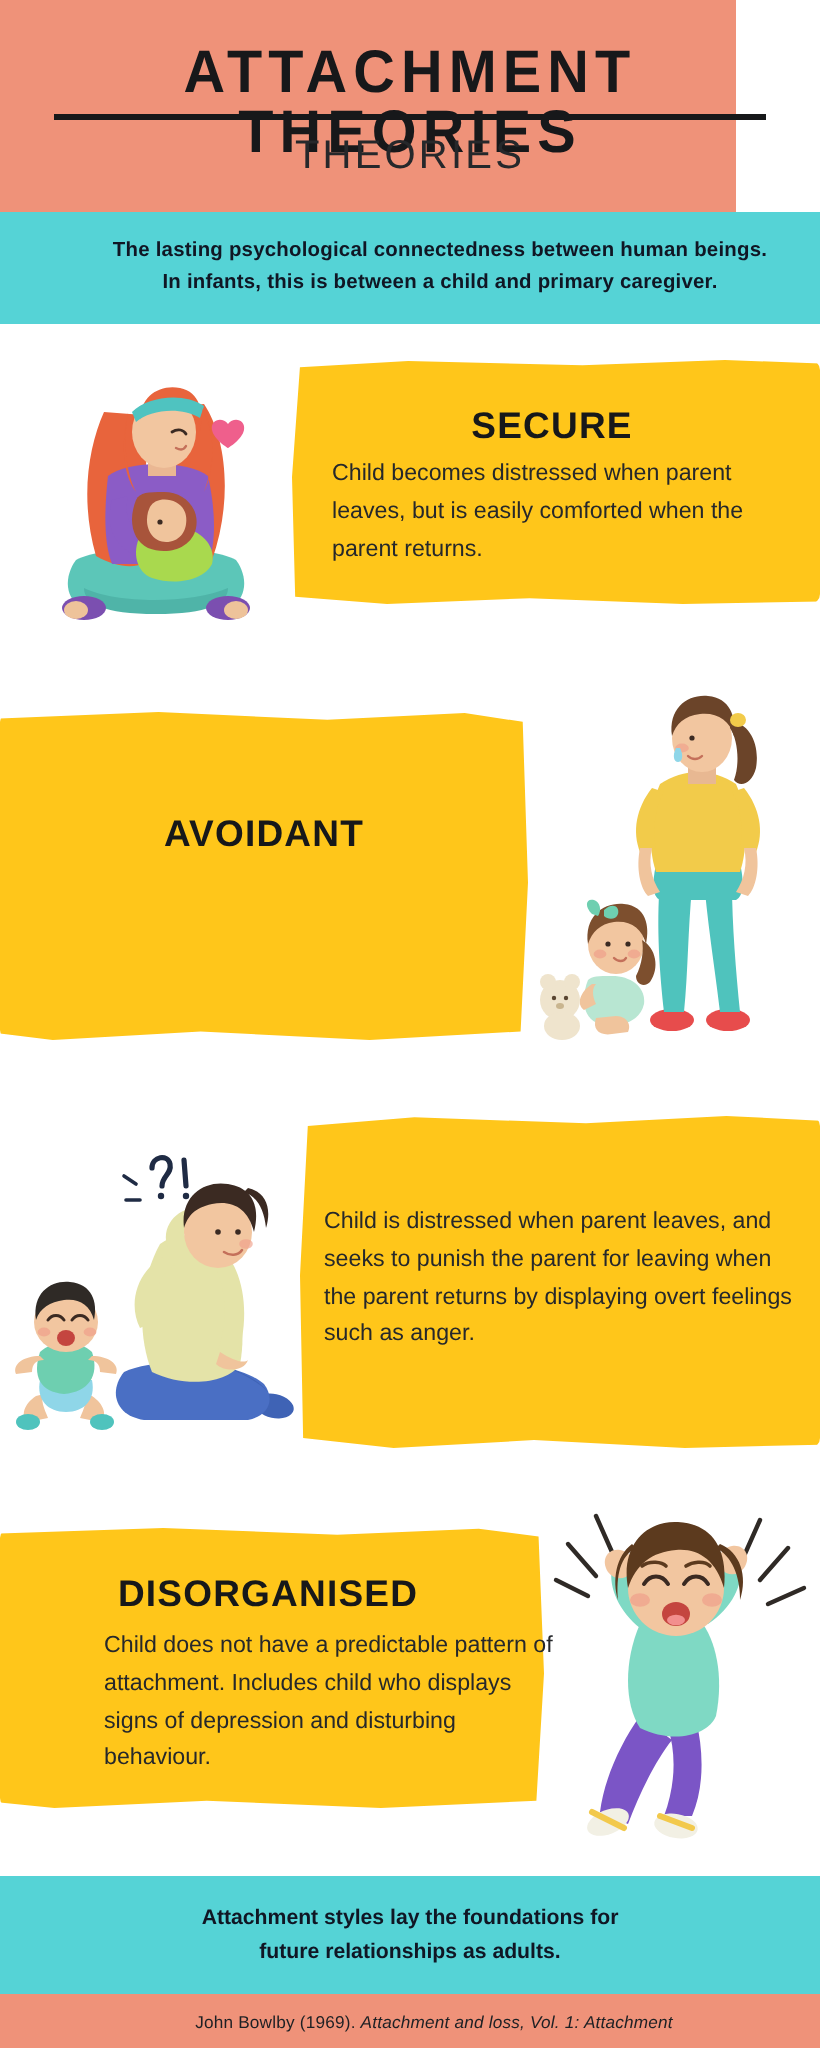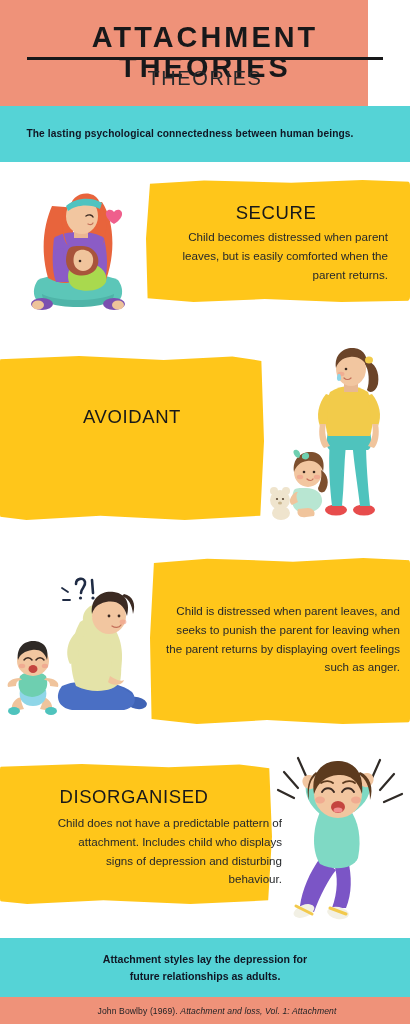--- a/index.html
+++ b/index.html
@@ -70,21 +70,21 @@
 
   
   .intro-band {
     position: absolute;
     top: 106px; left: 0;
     width: 410px;
     height: 56px;
     background: #55d3d6;
     display: flex;
     align-items: center;
-    justify-content: flex-start;
+    justify-content: flex-end;
   }
 
   .intro-text {
     width: 380px;
     text-align: center;
     font-size: 10.2px;
     font-weight: bold;
     color: #101624;
     line-height: 1.55;
     letter-spacing: 0.12px;
@@ -110,30 +110,30 @@
     clip-path: polygon(
       0% 2%, 30% 0%, 62% 2.4%, 88% 0.3%, 99% 3%,
       100% 52%, 98.6% 97.4%, 70% 100%, 38% 97.4%, 10% 100%,
       0% 98%
     );
   }
 
   .box-title {
     position: absolute;
     text-align: center;
-    font-weight: normal;
+    font-weight: bold;
     font-size: 18.5px;
     letter-spacing: 0.6px;
     color: #17181a;
     line-height: 1;
   }
 
   .box-body {
     position: absolute;
-    text-align: right;
+    text-align: left;
     font-size: 11.6px;
     font-weight: 400;
     color: #26282b;
     line-height: 1.62;
   }
 
   
   .footer-band {
     position: absolute;
     top: 938px; left: 0;
@@ -185,20 +185,21 @@
 
   <div class="header-band">
     <div class="main-title">ATTACHMENT THEORIES</div>
     <div class="title-rule"></div>
     <div class="sub-title">THEORIES</div>
   </div>
 
   <div class="intro-band">
     <div class="intro-text">
       <span>The lasting psychological connectedness between human beings.</span><br>
+      <span>In infants, this is between a child and primary caregiver.</span>
     </div>
   </div>
 
   <div class="section" style="top:168px;height:176px;">
 
     <div class="illus" style="left:18px; top:8px; width:118px; height:140px;">
       <svg width="118" height="140" viewBox="0 0 118 140">
 
         <path d="M20 104 C14 112 14 124 24 128 L96 128 C106 124 106 112 100 104 C86 96 34 96 20 104 Z" fill="#5cc6b8"></path>
         <path d="M24 118 C40 126 78 126 96 118 C96 126 86 131 60 131 C34 131 24 126 24 118 Z" fill="#4fb4a8"></path>
@@ -428,21 +429,21 @@
         <ellipse cx="80" cy="50" rx="5" ry="3.4" fill="#f0a08a" opacity="0.7"></ellipse>
 
         <ellipse cx="62" cy="57" rx="7" ry="6" fill="#c4453f"></ellipse>
         <ellipse cx="62" cy="60" rx="4.5" ry="2.6" fill="#f28e8e"></ellipse>
       </svg>
     </div>
   </div>
 
   <div class="footer-band">
     <div class="footer-text">
-      <span>Attachment styles lay the depression for</span><br>
+      <span>Attachment styles lay the foundations for</span><br>
       <span>future relationships as adults.</span>
     </div>
   </div>
 
   <div class="credit-band">
     <div class="credit-text">
       <span>John Bowlby (1969). </span><span class="ital">Attachment and loss, Vol. 1: Attachment</span>
     </div>
   </div>
 

